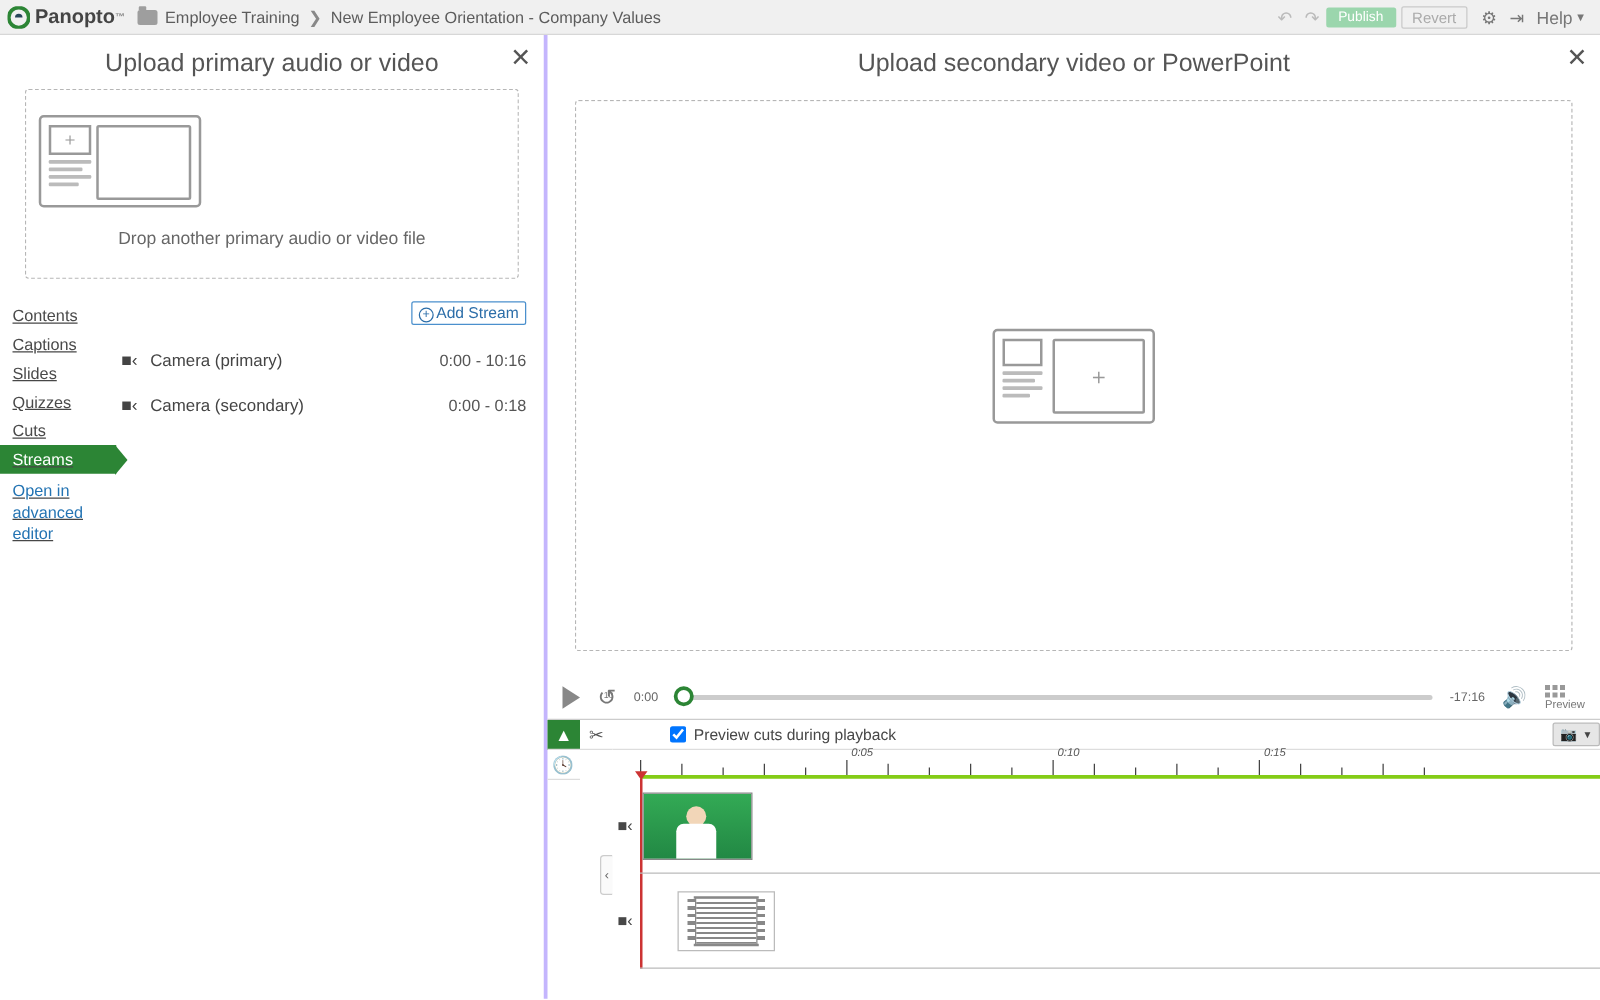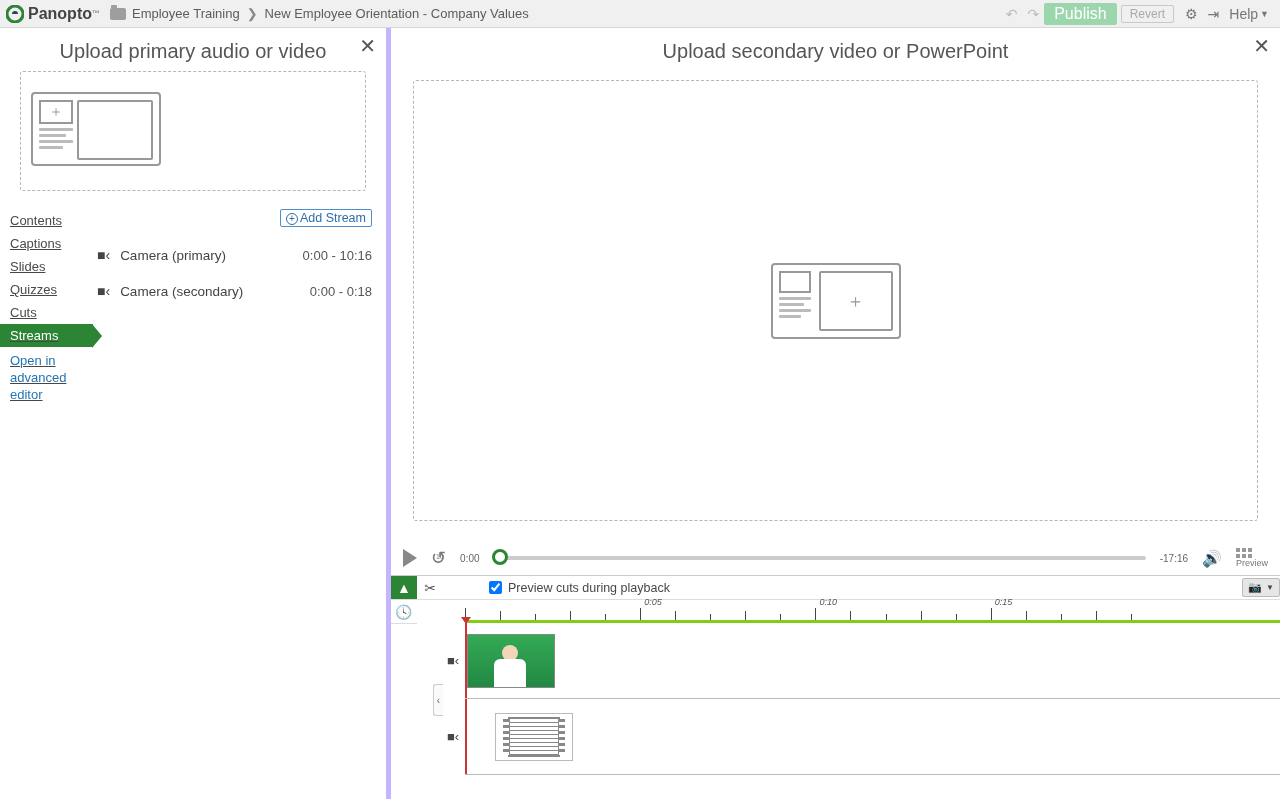--- a/index.html
+++ b/index.html
@@ -6,24 +6,24 @@
 body { width: 1280px; height: 800px; background: #fff; overflow: hidden; font-size: 13px; color: #474747; }
 .topbar { height: 28px; background: #f0f0f0; border-bottom: 1px solid #d7d7d7; display: flex; align-items: center; padding: 0 6px; }
 .logo { display: flex; align-items: center; font-weight: 600; font-size: 16px; color: #444; }
 .logo-bug { position: relative; width: 18px; height: 18px; margin-right: 4px; }
 .bc-sep { margin: 0 7px; color: #888; }
 .folder-icon { width: 16px; height: 12px; background:#9e9e9e; border-radius:2px; margin: 0 6px 0 10px; position:relative;}
 .folder-icon:before{content:"";position:absolute;top:-3px;left:1px;width:6px;height:3px;background:#9e9e9e;border-radius:1px 1px 0 0;}
 .bc-item { color:#5c5c5c; font-size:13px; }
 .top-spacer { flex:1; }
 .top-btn { margin: 0 5px; color:#777; display:flex; align-items:center; font-size:14px; }
-.pub { background:#9bd6ad; color:#fff; padding:2px 10px; border-radius:2px; font-size:16px; margin-right:4px; }
+.pub { background:#9bd6ad; color:#fff; padding:2px 10px; border-radius:2px; font-size:11px; margin-right:4px; }
 .revert { border:1px solid #c9c9c9; color:#aaa; padding:1px 8px; border-radius:2px; font-size:12px; margin-right:6px;}
 .content { display:flex; height: calc(800px - 29px); }
-.left { width: 391px; border-right:5px solid #c4b5fd; display:flex; flex-direction:column; }
+.left { width: 438px; border-right:3px solid #c4b5fd; display:flex; flex-direction:column; }
 .panel-head { text-align:center; font-size:20px; color:#555; padding:12px 0 8px; position:relative;}
 .close-x { position:absolute; top:6px; right:10px; font-size:20px; color:#555; cursor:pointer;}
 .dropzone { margin:0 20px 14px; border:1px dashed #b6b6b6; border-radius:3px; text-align:center; padding:20px 10px 24px;}
 .drop-icon { display:inline-block; border:2px solid #999; border-radius:4px;}
 .drop-prim { width:130px; height:74px; padding:6px; display:flex; gap:4px; align-items:flex-start;}
 .thumb { border:2px solid #999; width:34px; height:24px; display:flex; align-items:center; justify-content:center; font-size:14px; color:#999;}
 .thumb-big { border:2px solid #999; flex:1; height:60px; border-radius:2px;}
 .lines { margin-top:4px; }
 .lines i{display:block;height:3px;background:#bbb;margin:3px 0;border-radius:1px;}
 .drop-text { margin-top:16px; color:#666; font-size:14px; }
@@ -125,20 +125,21 @@
           <div class="thumb">＋</div>
           <div class="lines">
               <i></i>
               <i style="width:80%"></i>
               <i></i>
               <i style="width:70%"></i>
             </div>
         </div>
         <div class="thumb-big"></div>
       </div>
+      <div class="drop-text">Drop another primary audio or video file</div>
     </div>
 
     <div class="left-body">
       <div class="sidenav">
         <div class="sn-item">Contents</div>
         <div class="sn-item">Captions</div>
         <div class="sn-item">Slides</div>
         <div class="sn-item">Quizzes</div>
         <div class="sn-item">Cuts</div>
         <div class="sn-item active">Streams</div>

